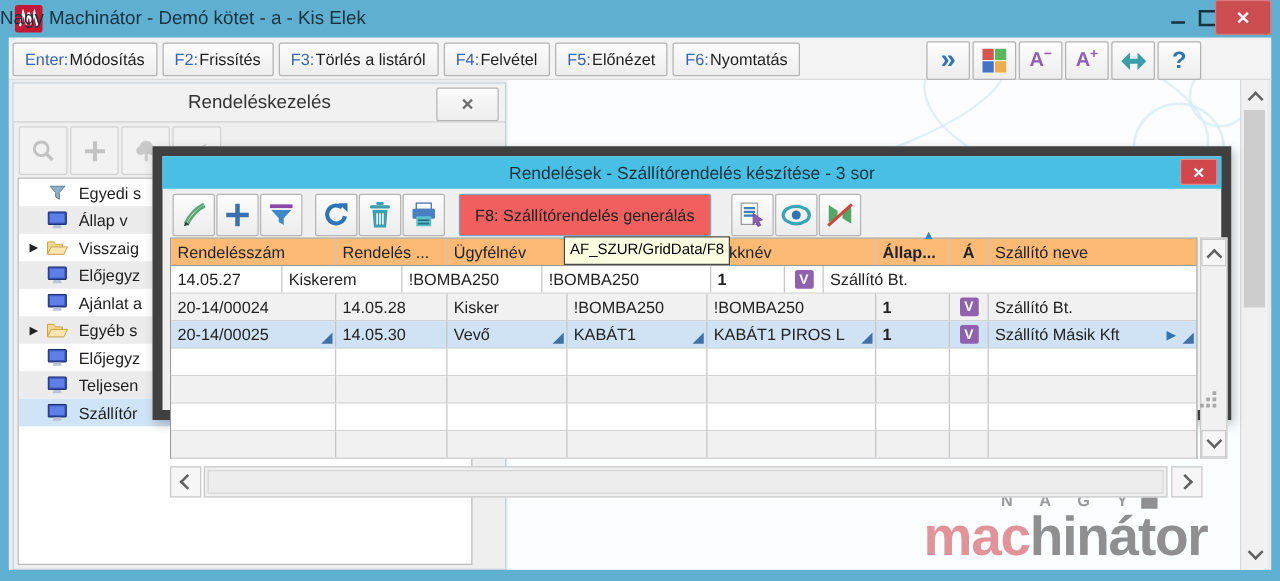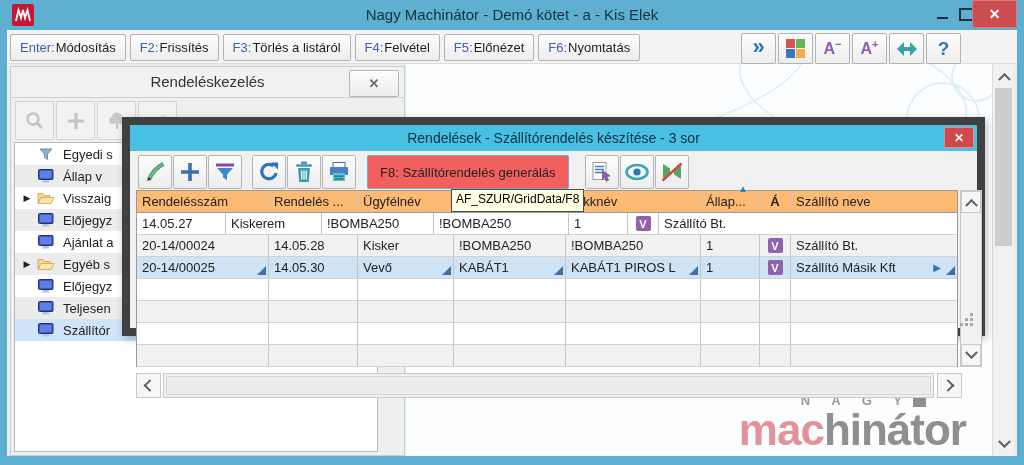--- a/index.html
+++ b/index.html
@@ -4,21 +4,21 @@
 <style>
   html,body{margin:0;padding:0;background:#444;}
   #root{position:relative;width:1024px;height:465px;background:#5fafd1;overflow:hidden;
         font-family:"Liberation Sans",sans-serif;-webkit-font-smoothing:antialiased;}
   .abs{position:absolute;}
 
   
   .titlebar{left:0;top:0;width:1024px;height:30px;background:#5fafd1;}
   .app-icon{left:12px;top:4px;width:22px;height:22px;background:#c41934;border-radius:2px;
             display:flex;align-items:center;justify-content:center;}
-  .main-title{left:0;right:0;top:0;height:30px;line-height:30px;text-align:center;
+  .main-title{left:0;right:0;top:0;height:30px;line-height:30px;
               font-size:15px;color:#16323f;}
   .winbtn{top:0;height:28px;display:flex;align-items:center;justify-content:center;color:#16323f;}
   .btn-min{right:72px;width:20px;}
   .min-bar{width:11px;height:2px;background:#16323f;margin-top:8px;}
   .btn-max{right:48px;width:20px;}
   .max-box{width:11px;height:9px;border:2px solid #16323f;background:transparent;}
   .btn-close-main{right:7px;width:45px;background:#cb4d50;border-radius:2px;color:#fff;
                   font-size:14px;font-weight:bold;border:1px solid #da7a7c;box-sizing:border-box;}
 
   
@@ -100,21 +100,21 @@
         box-sizing:border-box;background:#fff;}
   .gh,.gr{display:flex;height:22px;box-sizing:border-box;}
   .gh{background:#fdba74;border-bottom:1px solid #9a9a9a;}
   .gc{box-sizing:border-box;border-right:1px solid #c6c6c6;padding:0 0 0 5px;
       font-size:13px;color:#222;display:flex;align-items:center;position:relative;
       white-space:nowrap;overflow:hidden;}
   .gr{border-bottom:1px solid #d2d2d2;background:#fff;}
   .gr.alt{background:#f1f1f1;}
   .gr.sel{background:#cfe3f4;}
   .w0{width:132px;} .w1{width:89px;} .w2{width:96px;} .w3{width:112px;}
-  .w4{width:135px;} .w5{width:59px;} .w6{width:31px;justify-content:center;padding:0;}
+  .w4{width:135px;} .w5{width:59px;font-weight:bold;} .w6{width:31px;justify-content:center;padding:0;}
   .w7{width:166px;border-right:none;}
   .hbold{font-weight:bold;}
   .vbadge{width:15px;height:15px;background:#9061ad;border-radius:2px;color:#fff;
           font-size:11px;font-weight:bold;display:flex;align-items:center;justify-content:center;}
   .wedge{position:absolute;right:2px;bottom:3px;width:0;height:0;
          border-left:9px solid transparent;border-bottom:9px solid #3f71a8;}
   .play{position:absolute;right:16px;color:#2e75b6;font-size:10px;}
   .tooltip{left:321px;top:64px;height:19px;background:#ffffe1;border:1px solid #4a4a4a;
            font-size:12px;color:#000;padding:2px 4px 0 4px;z-index:12;box-sizing:content-box;
            white-space:nowrap;}

